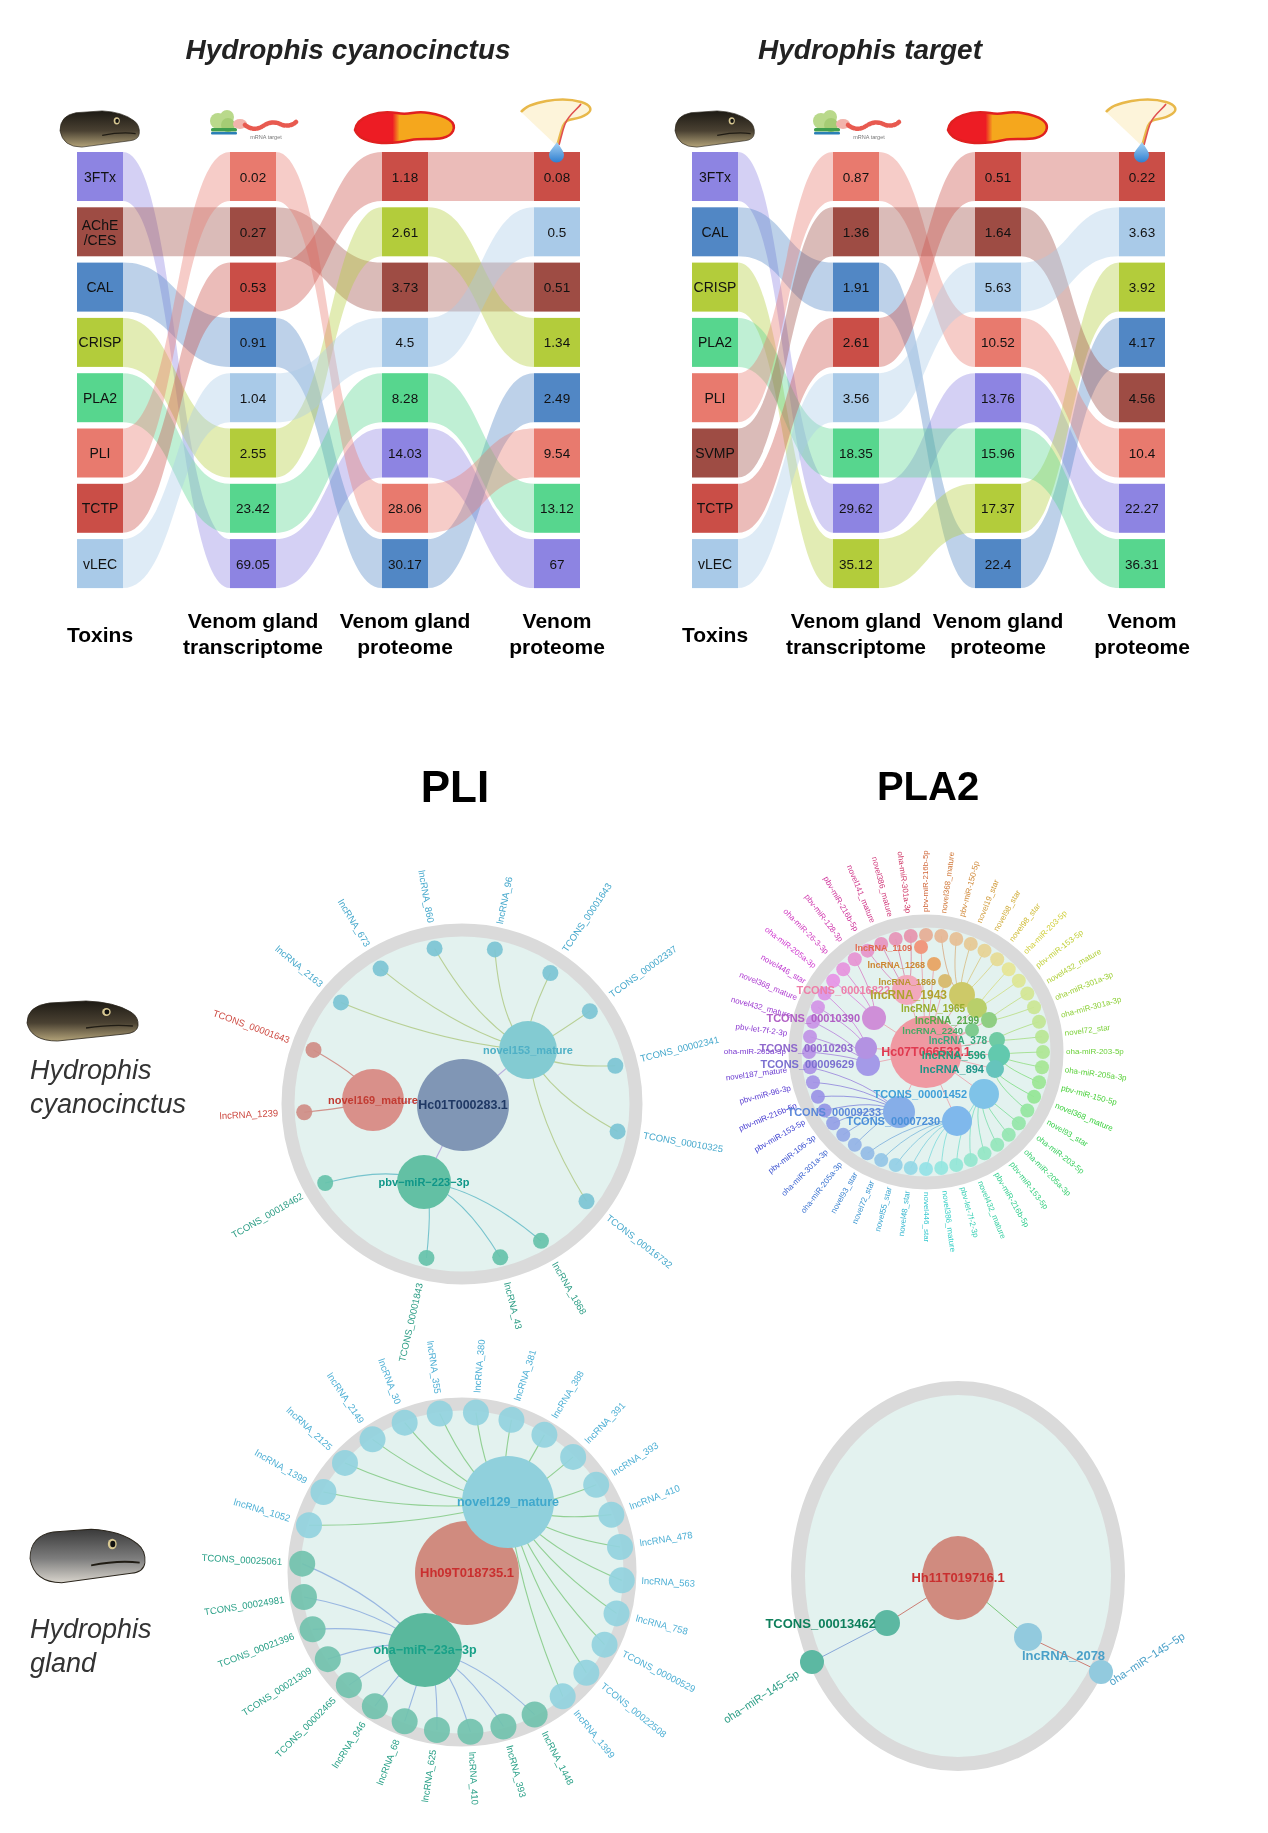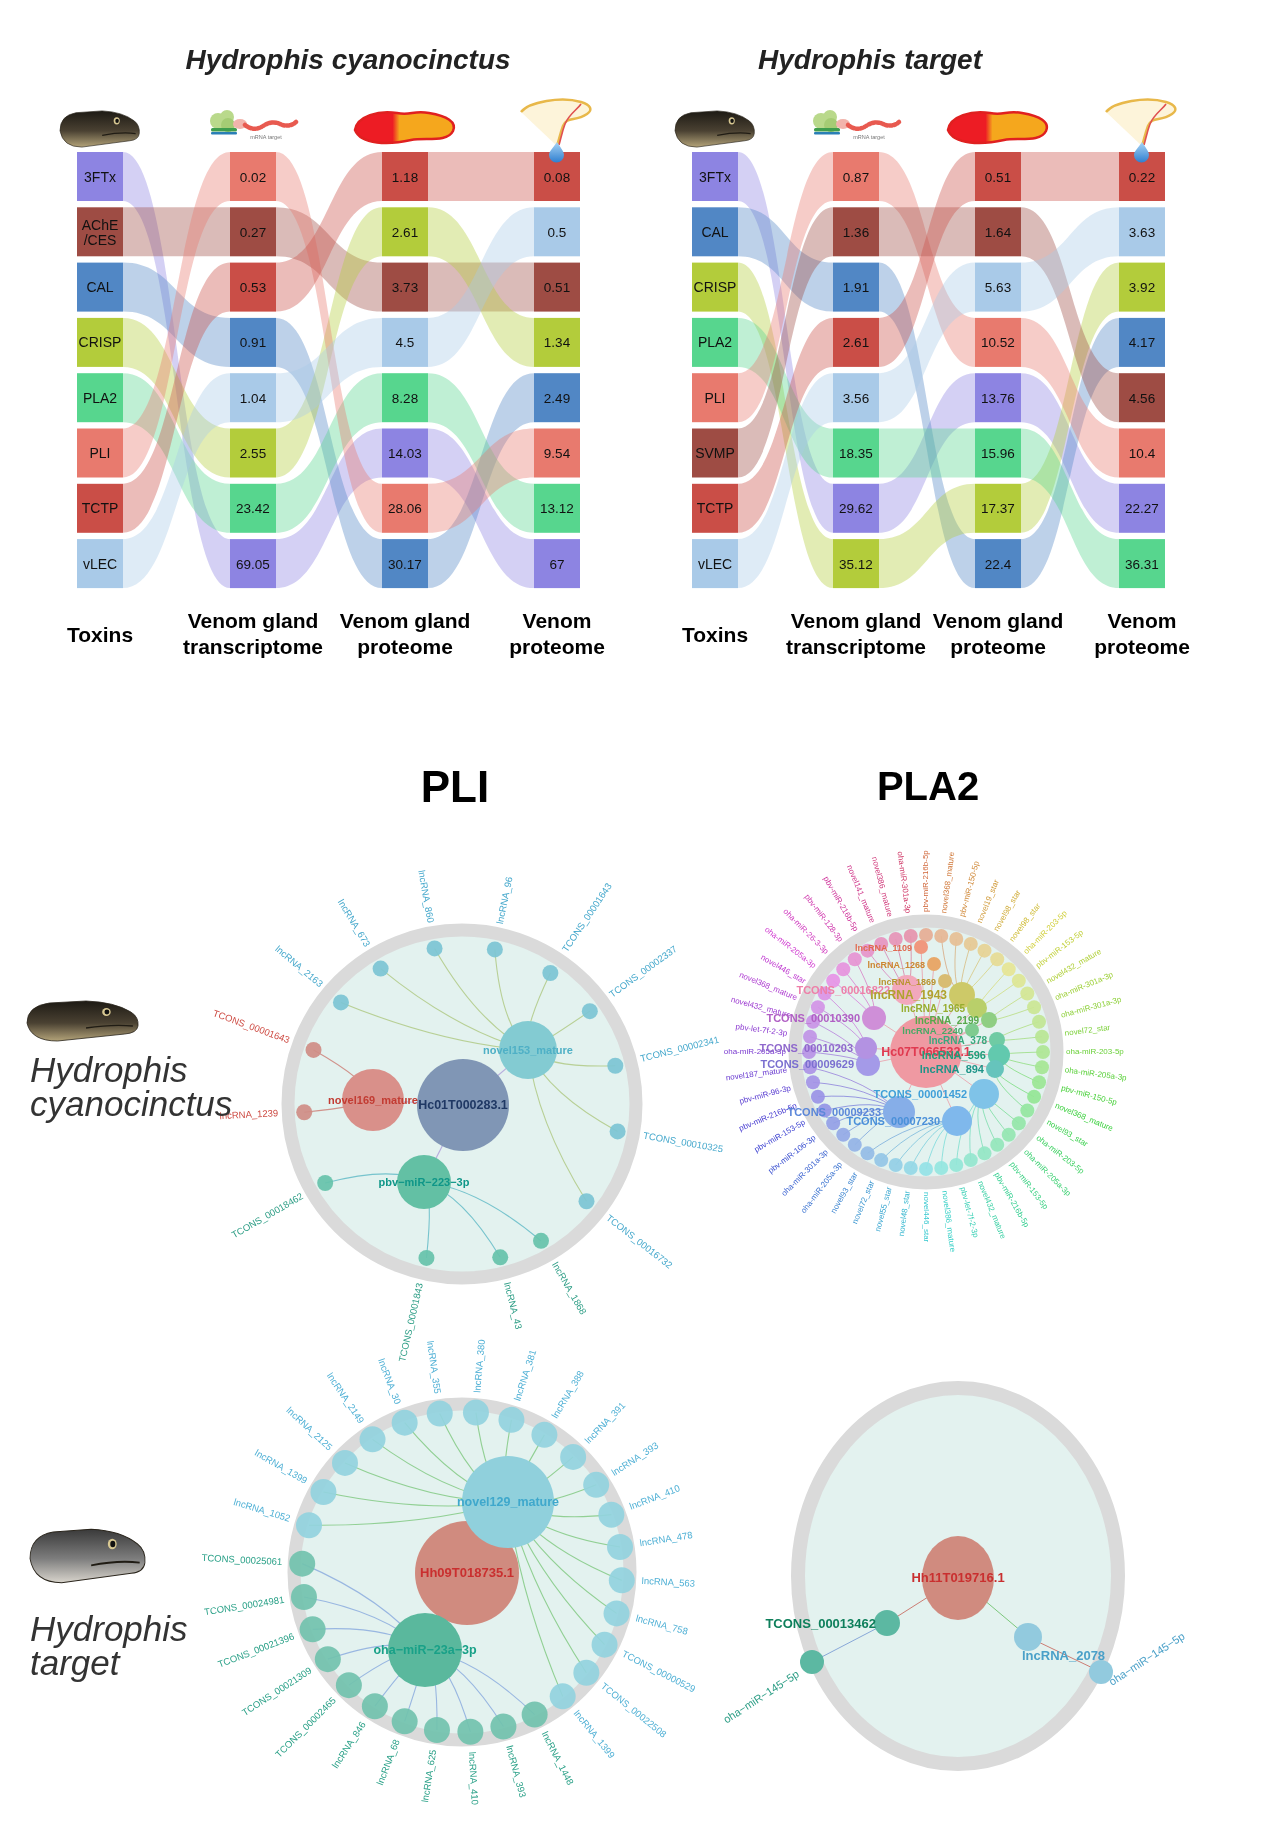--- a/index.html
+++ b/index.html
@@ -1,20 +1,20 @@
 <!DOCTYPE html>
 <html><head>
 <meta charset="utf-8">
 <style>
   html,body{margin:0;padding:0;background:#fff;}
   #root{position:relative;width:1268px;height:1833px;background:#fff;font-family:"Liberation Sans",sans-serif;overflow:hidden;}
   #scene{position:absolute;left:0;top:0;}
-  .sp-title{position:absolute;top:44px;font-size:28px;font-weight:bold;font-style:italic;color:#222;text-align:center;transform:translateX(-50%);white-space:nowrap;}
+  .sp-title{position:absolute;top:34px;font-size:28px;font-weight:bold;font-style:italic;color:#222;text-align:center;transform:translateX(-50%);white-space:nowrap;}
   .prot-head{position:absolute;font-size:44px;font-weight:bold;color:#000;transform:translateX(-50%);}
-  .row-label{position:absolute;font-style:italic;font-size:35px;color:#333;line-height:34px;}
+  .row-label{position:absolute;font-style:italic;font-size:27px;color:#333;line-height:34px;}
 </style>
 </head>
 <body>
 
 <div id="root">
   <svg id="scene" width="1268" height="1833" xmlns="http://www.w3.org/2000/svg">
       <defs>
 <linearGradient id="headGrad" x1="0" y1="0" x2="0" y2="1">
   <stop offset="0" stop-color="#1d1a14"></stop>
           <stop offset="0.55" stop-color="#4a4132"></stop>
@@ -663,14 +663,14 @@
     <ellipse cx="78" cy="12" rx="4.2" ry="4" fill="#d8c892"></ellipse>
         <circle cx="78.5" cy="12" r="2.4" fill="#111"></circle>
     <path d="M58,28 Q84,24 104,26" stroke="#201c14" stroke-width="1.4" fill="none"></path>
   </g>
     </svg>
   <div class="sp-title" style="left:348px;">Hydrophis cyanocinctus</div>
   <div class="sp-title" style="left:870px;">Hydrophis target</div>
   <div class="prot-head" style="left:455px;top:762px;">PLI</div>
   <div class="prot-head" style="left:928px;top:764px;font-size:40px;">PLA2</div>
   <div class="row-label" style="left:30px;top:1053px;"><span>Hydrophis</span><br><span>cyanocinctus</span></div>
-  <div class="row-label" style="left:30px;top:1612px;"><span>Hydrophis</span><br><span>target</span></div>
+  <div class="row-label" style="left:30px;top:1612px;"><span>Hydrophis</span><br><span>gland</span></div>
 </div>
 
 </body></html>

